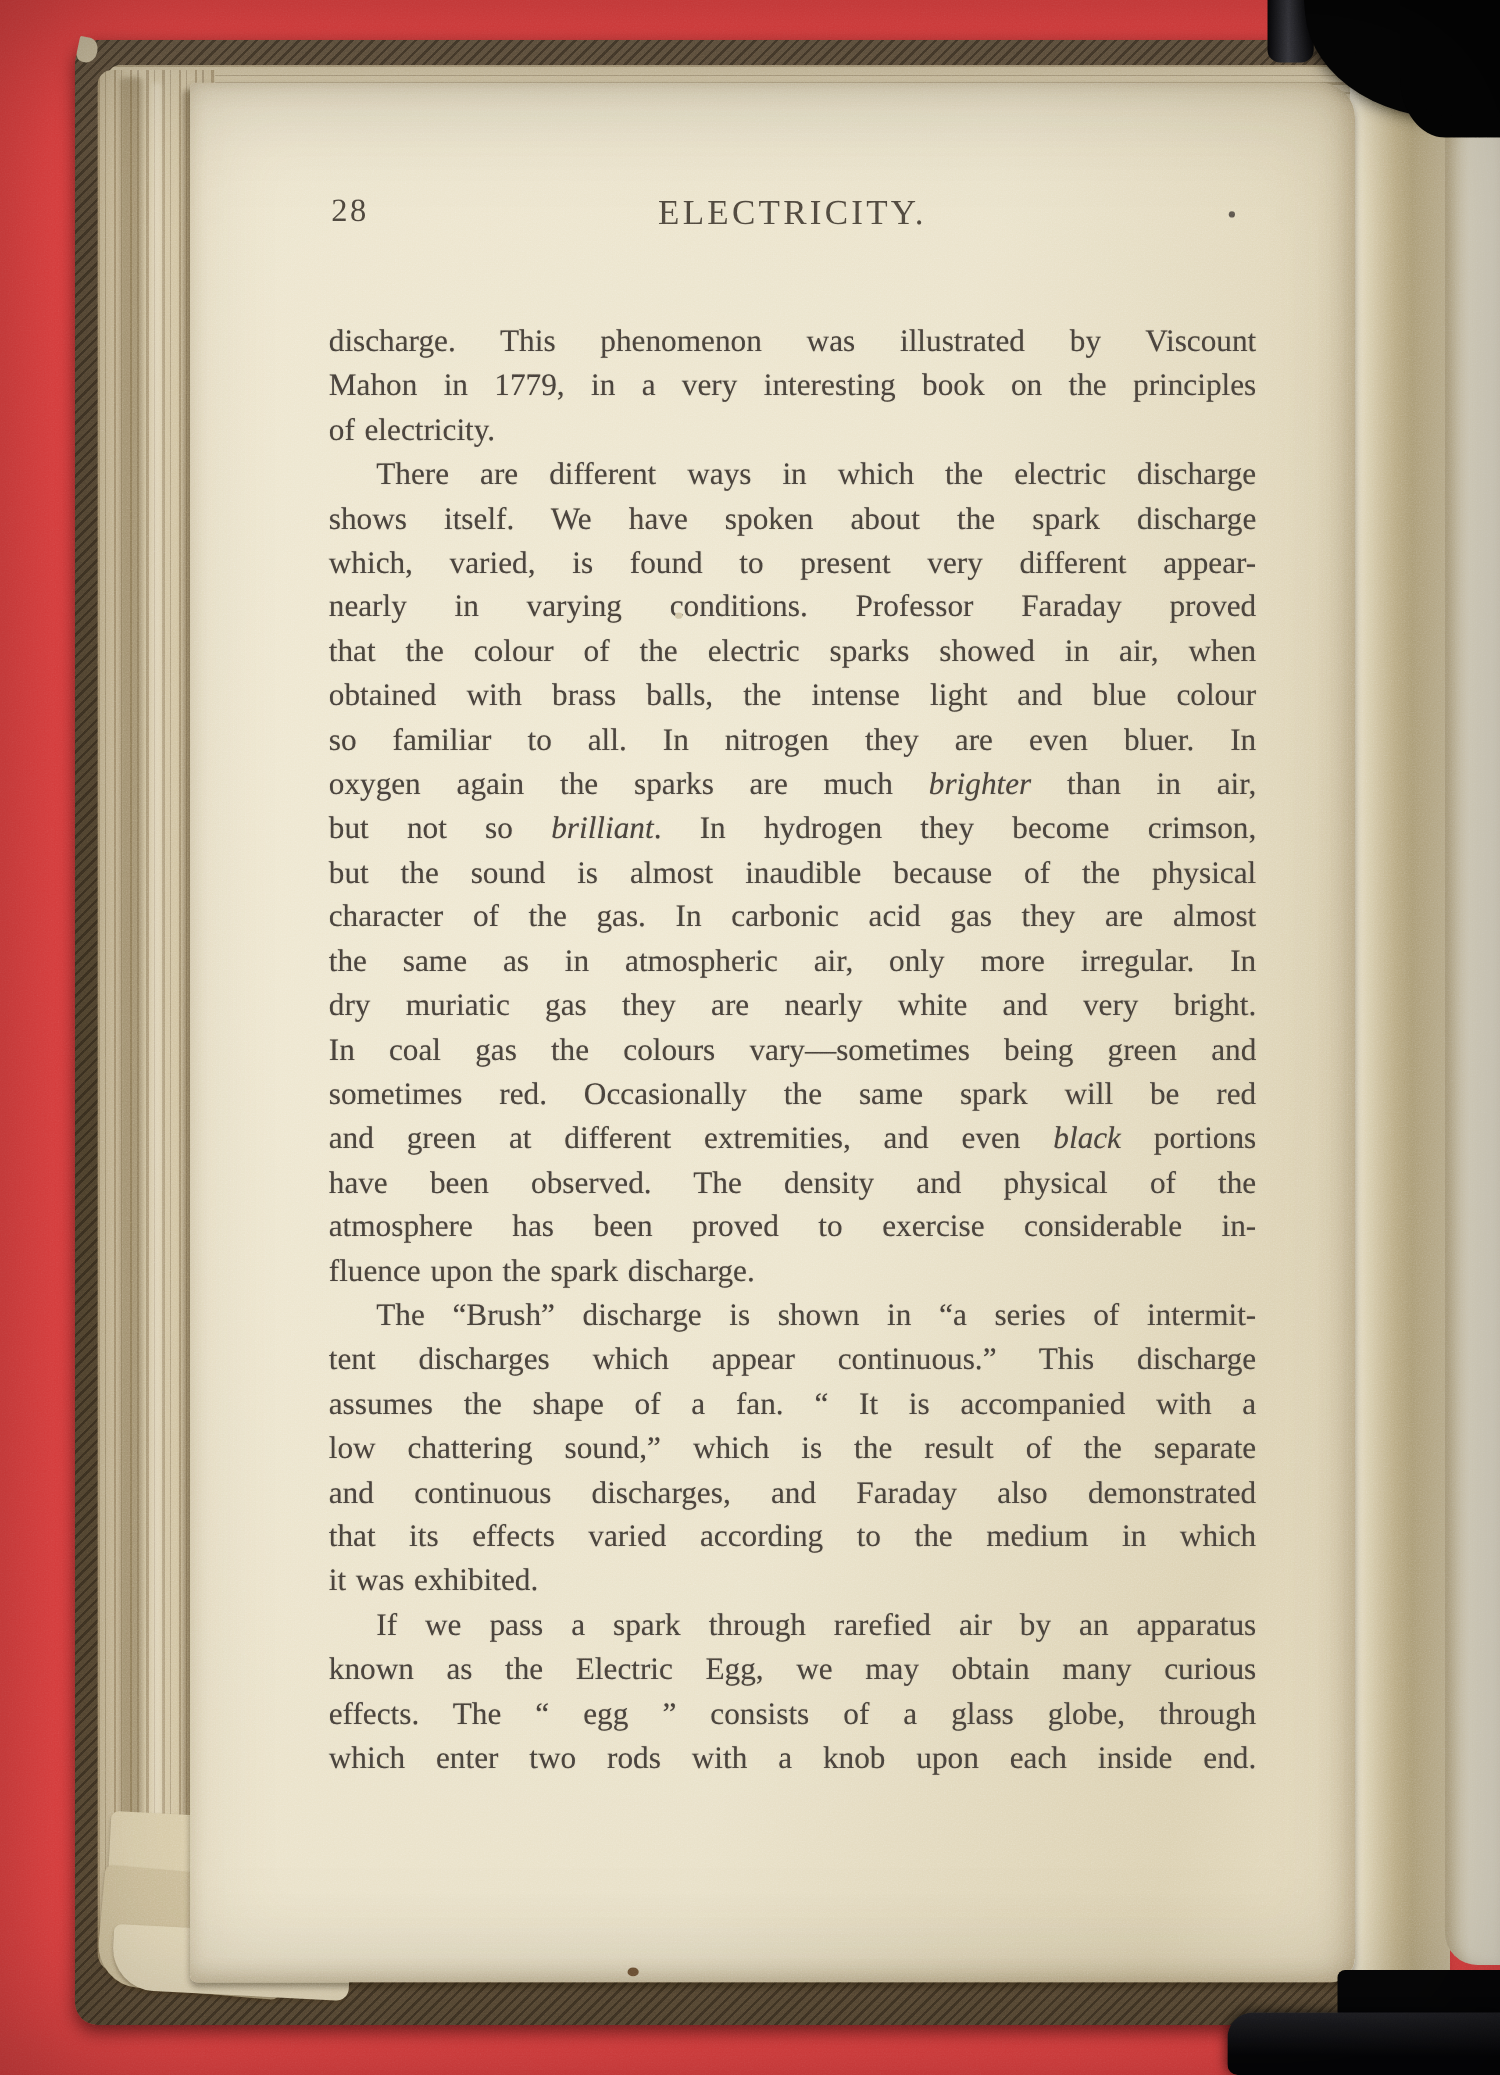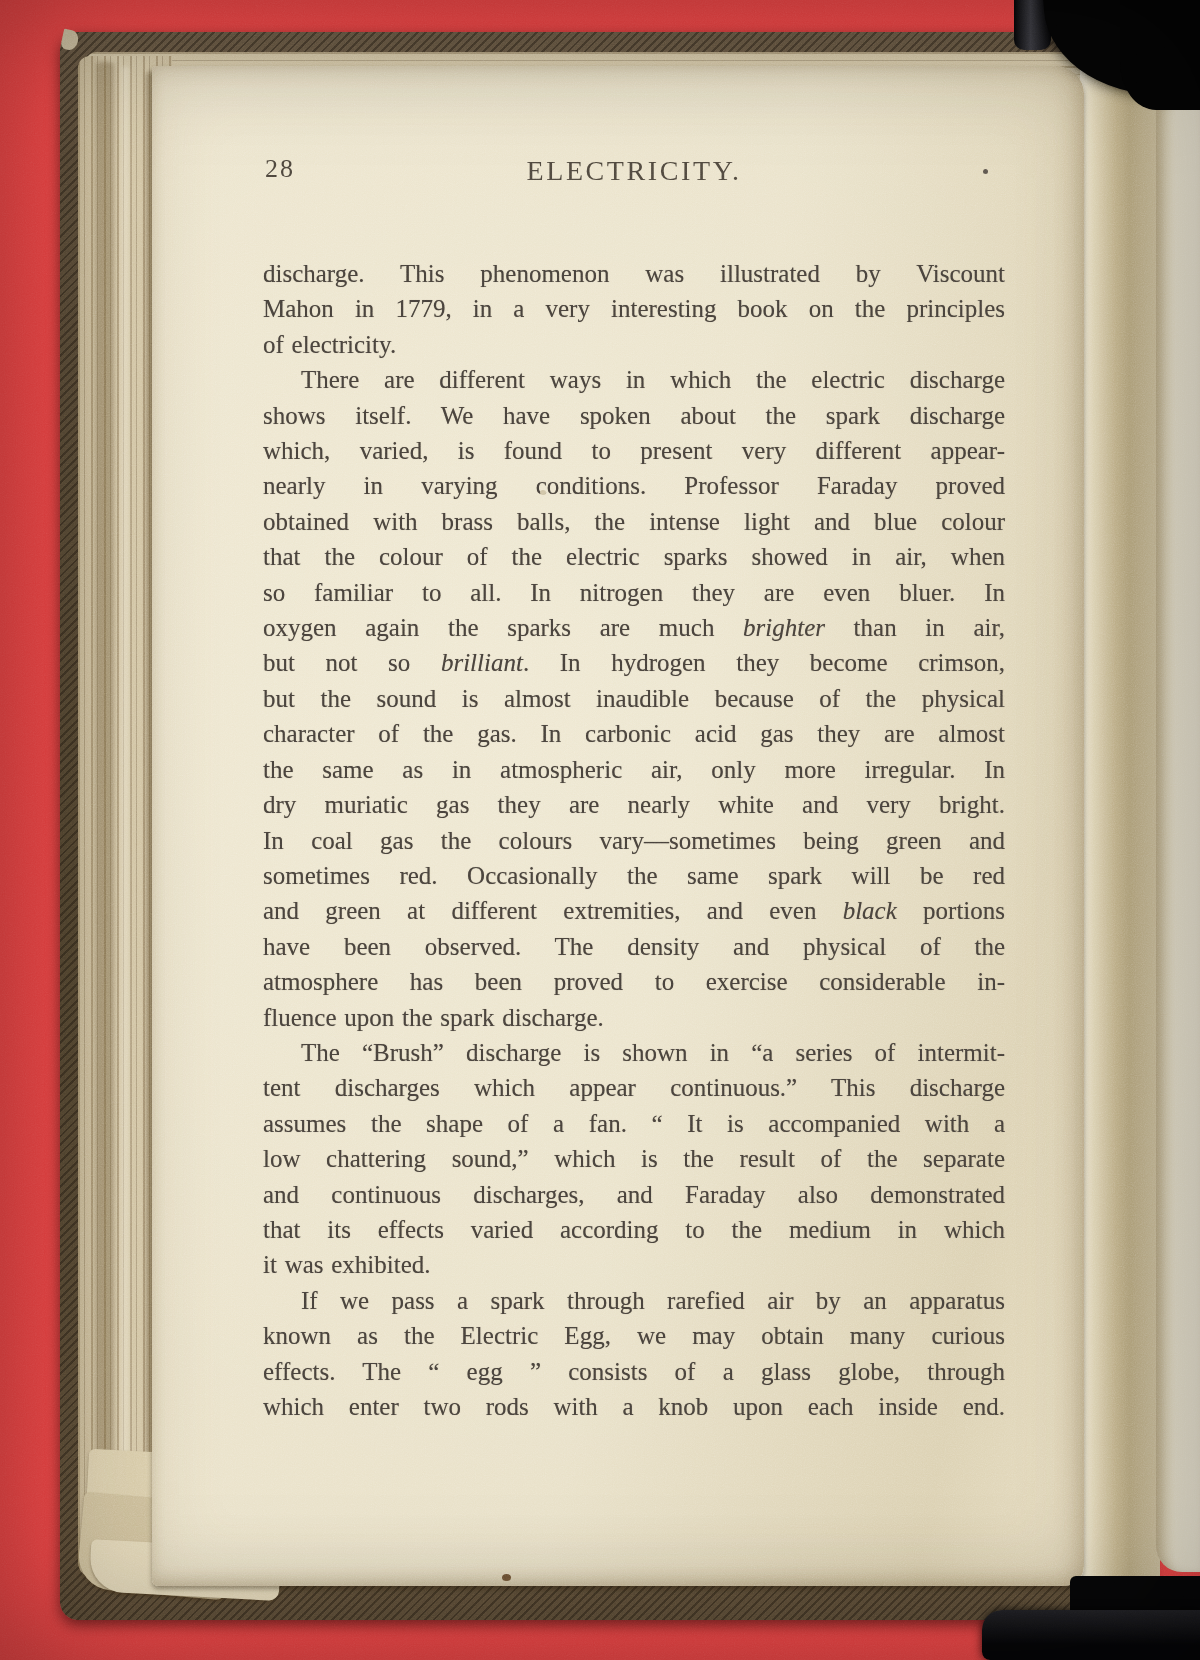--- a/index.html
+++ b/index.html
@@ -138,22 +138,22 @@
         <div>
           <div class="tline"><span>discharge.  This phenomenon was illustrated by Viscount</span></div>
           <div class="tline"><span>Mahon in 1779, in a very interesting book on the principles</span></div>
           <div class="tline lastline"><span>of electricity.</span></div>
         </div>
         <div>
           <div class="tline indent"><span>There are different ways in which the electric discharge</span></div>
           <div class="tline"><span>shows itself.  We have spoken about the spark discharge</span></div>
           <div class="tline"><span>which, varied, is found to present very different appear-</span></div>
           <div class="tline"><span>nearly in varying conditions.  Professor Faraday proved</span></div>
+          <div class="tline"><span>that the colour of the electric sparks showed in air, when</span></div>
           <div class="tline"><span>obtained with brass balls, the intense light and blue colour</span></div>
-          <div class="tline"><span>that the colour of the electric sparks showed in air, when</span></div>
           <div class="tline"><span>so familiar to all.  In nitrogen they are even bluer.  In</span></div>
           <div class="tline"><span>oxygen again the sparks are much </span><i>brighter</i><span> than in air,</span></div>
           <div class="tline"><span>but not so </span><i>brilliant</i><span>.  In hydrogen they become crimson,</span></div>
           <div class="tline"><span>but the sound is almost inaudible because of the physical</span></div>
           <div class="tline"><span>character of the gas.  In carbonic acid gas they are almost</span></div>
           <div class="tline"><span>the same as in atmospheric air, only more irregular.  In</span></div>
           <div class="tline"><span>dry muriatic gas they are nearly white and very bright.</span></div>
           <div class="tline"><span>In coal gas the colours vary—sometimes being green and</span></div>
           <div class="tline"><span>sometimes red.  Occasionally the same spark will be red</span></div>
           <div class="tline"><span>and green at different extremities, and even </span><i>black</i><span> portions</span></div>

